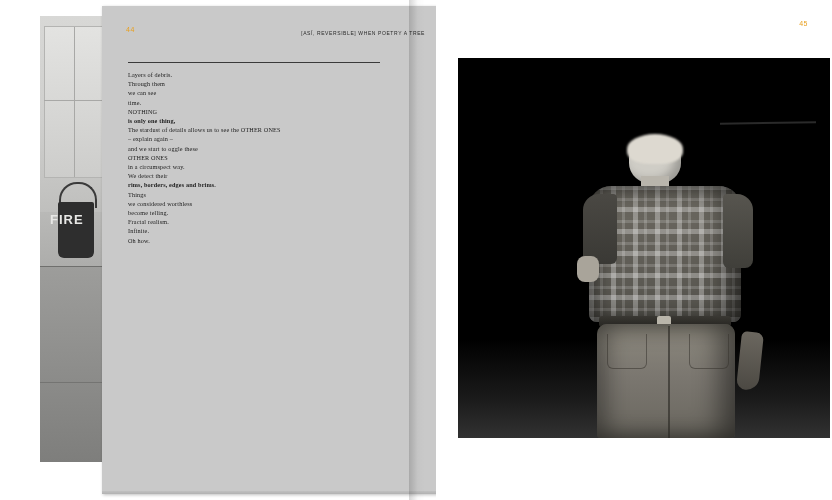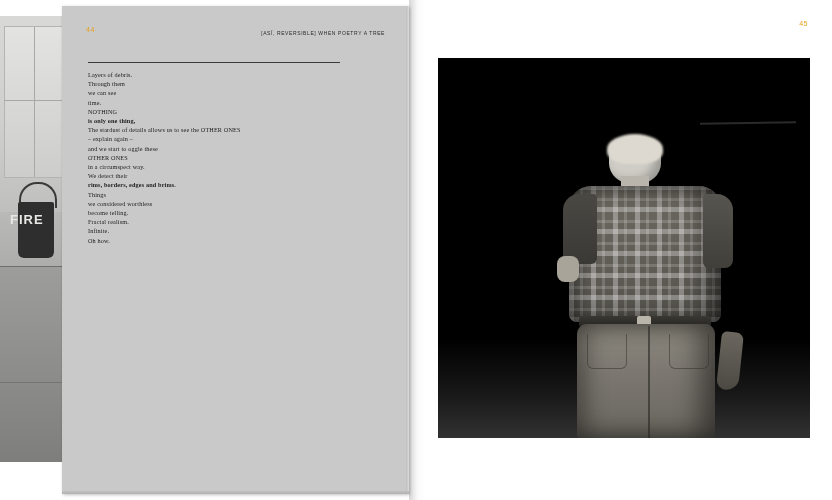--- a/index.html
+++ b/index.html
@@ -14,20 +14,21 @@
     font-family: "Liberation Serif", serif;
     position: relative;
   }
 
   
   .spread {
     position: absolute;
     inset: 0;
     display: flex;
     background: #ffffff;
+    padding-left: 40px;
   }
 
   
   .page-left {
     position: relative;
     width: 416px;
     height: 500px;
     background: #ffffff;
     overflow: hidden;
   }

